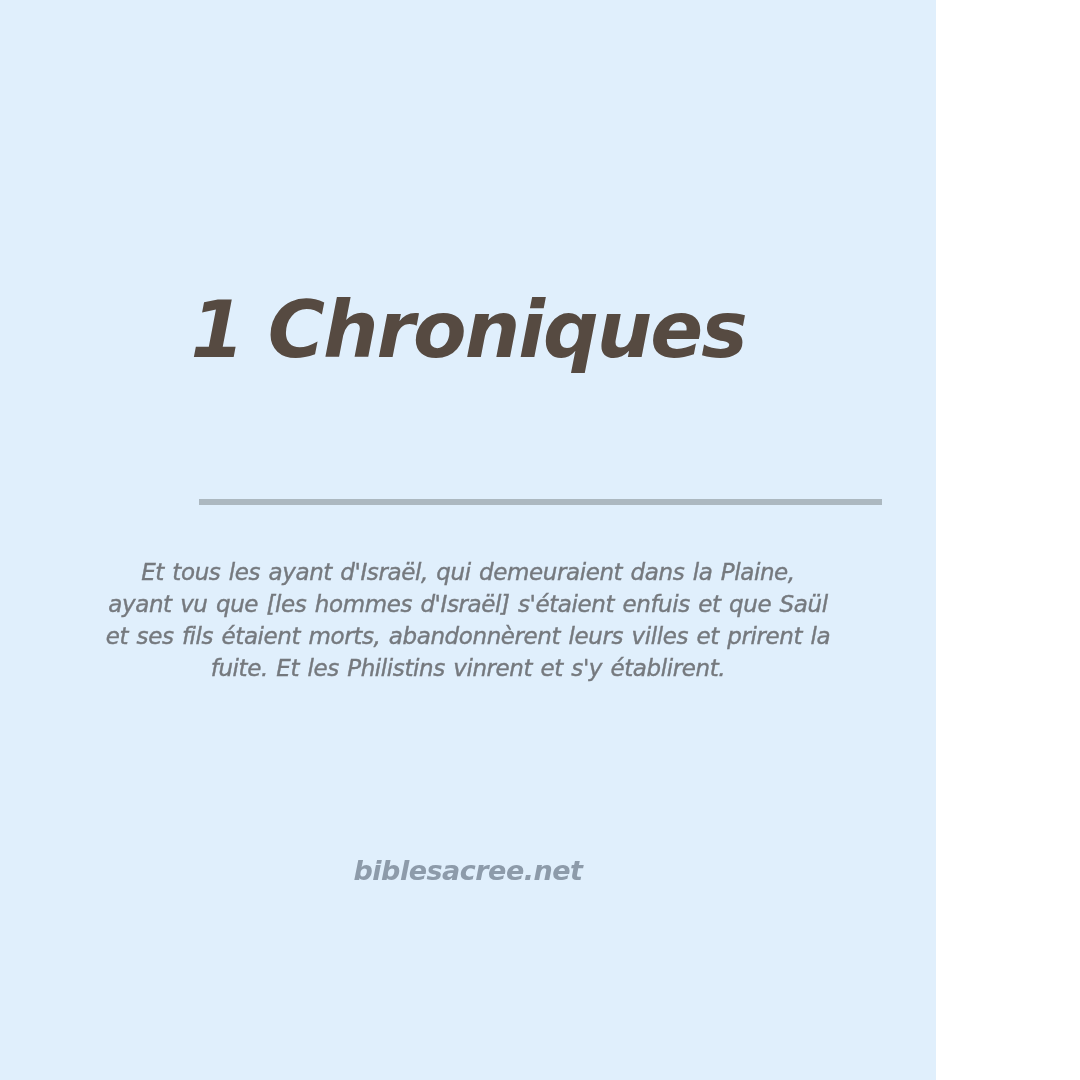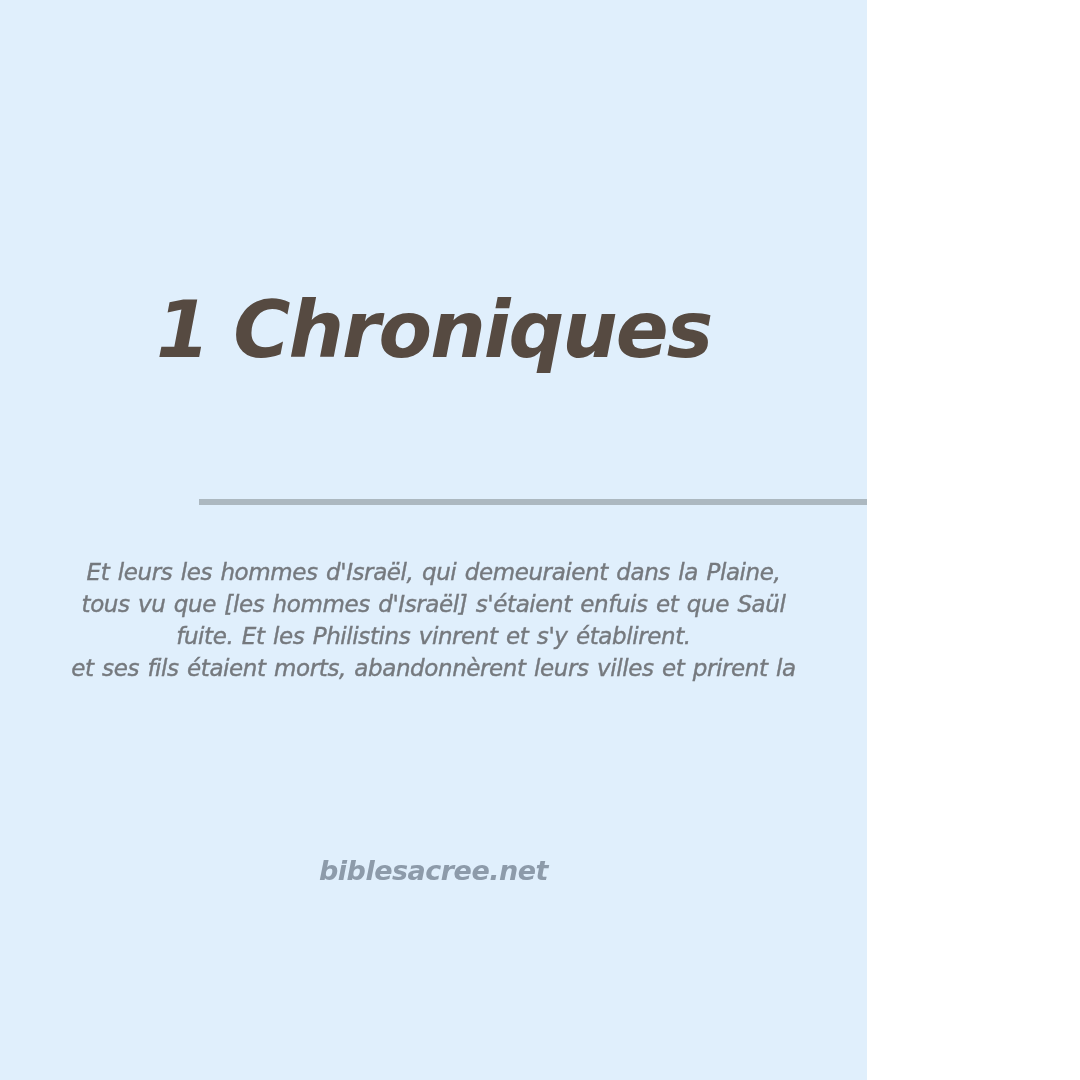--- a/index.html
+++ b/index.html
@@ -1,21 +1,21 @@
 <!DOCTYPE html>
 <html><head>
 <meta charset="utf-8">
 <style>
   html, body {
     margin: 0;
     padding: 0;
   }
   .canvas {
     position: relative;
-    width: 867px;
+    width: 936px;
     height: 1080px;
     background: #e0effc;
     overflow: hidden;
     font-family: "DejaVu Sans", sans-serif;
   }
   .title-block {
     position: absolute;
     top: 283px;
     left: 0;
     width: 100%;
@@ -72,21 +72,21 @@
 
 <div class="canvas">
 
   <div class="title-block">
     <div>1 Chroniques</div>
   </div>
 
   <div class="divider"></div>
 
   <div class="verse-block">
-    <div class="verse-line">Et leurs les hommes d'Israël, qui demeuraient dans la Plaine,</div>
-    <div class="verse-line">tous vu que [les hommes d'Israël] s'étaient enfuis et que Saül</div>
+    <div class="verse-line">Et tous les ayant d'Israël, qui demeuraient dans la Plaine,</div>
+    <div class="verse-line">ayant vu que [les hommes d'Israël] s'étaient enfuis et que Saül</div>
+    <div class="verse-line">et ses fils étaient morts, abandonnèrent leurs villes et prirent la</div>
     <div class="verse-line">fuite. Et les Philistins vinrent et s'y établirent.</div>
-    <div class="verse-line">et ses fils étaient morts, abandonnèrent leurs villes et prirent la</div>
   </div>
 
   <div class="watermark">biblesacree.net</div>
 
 </div>
 
 </body></html>

